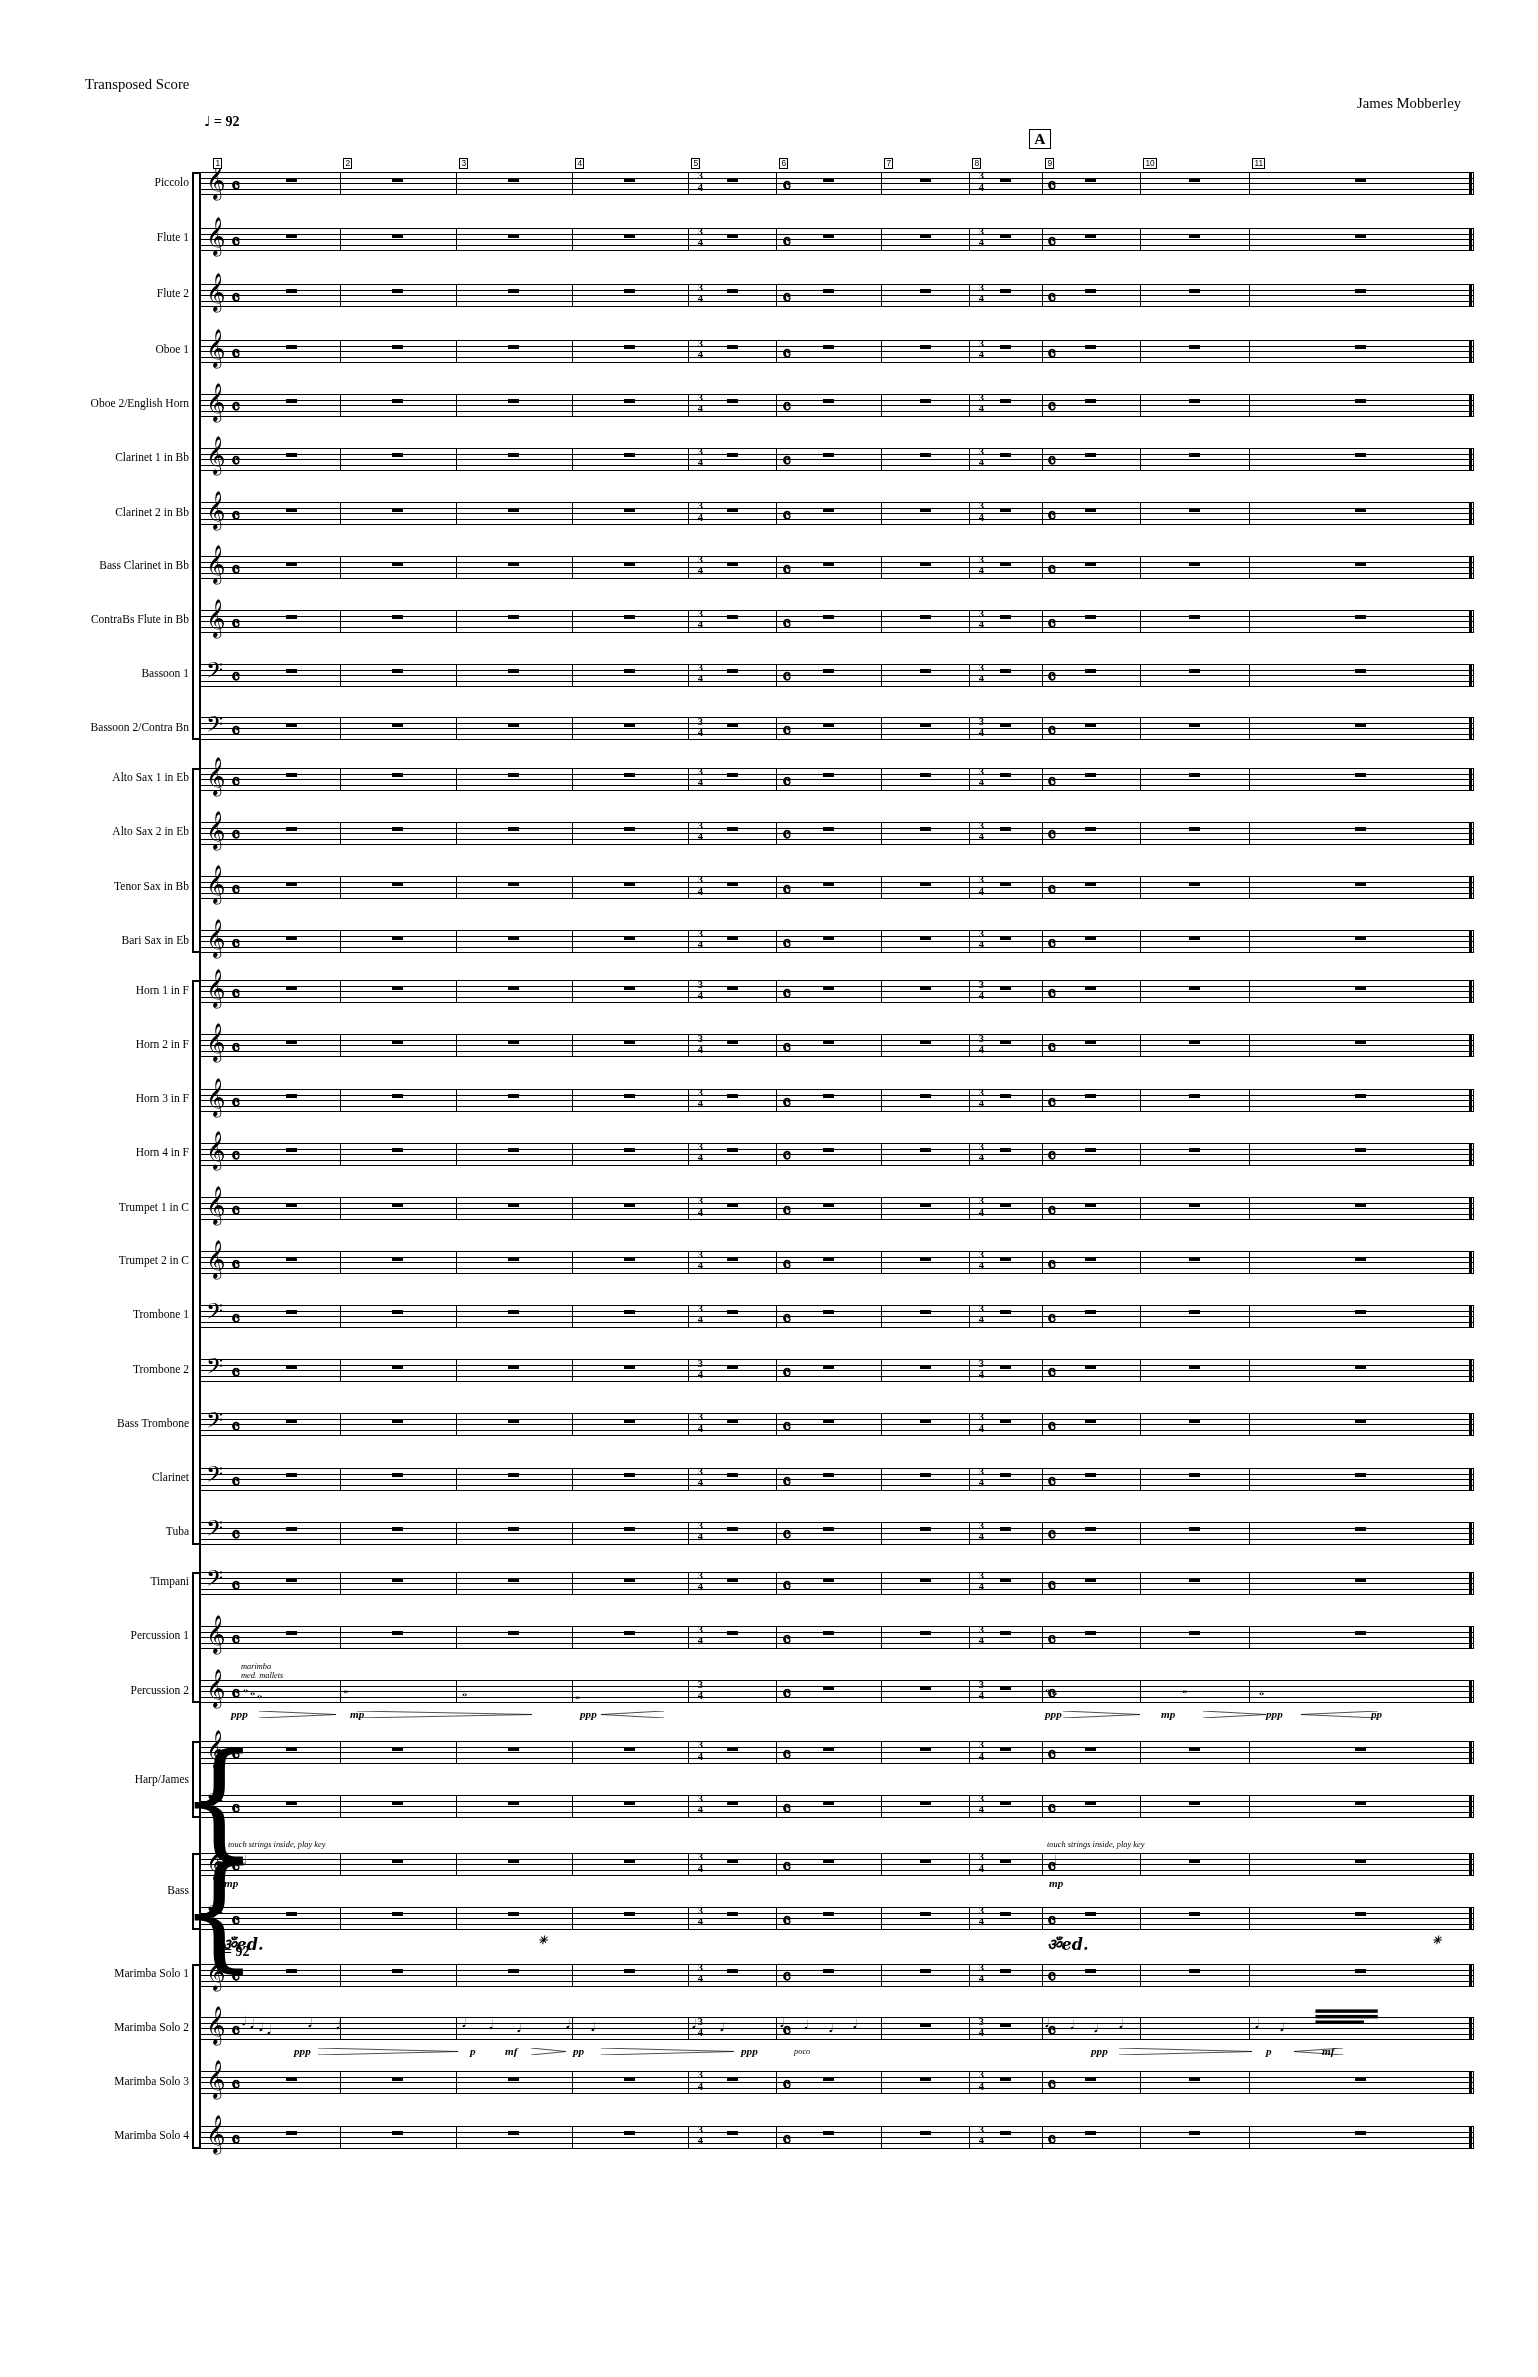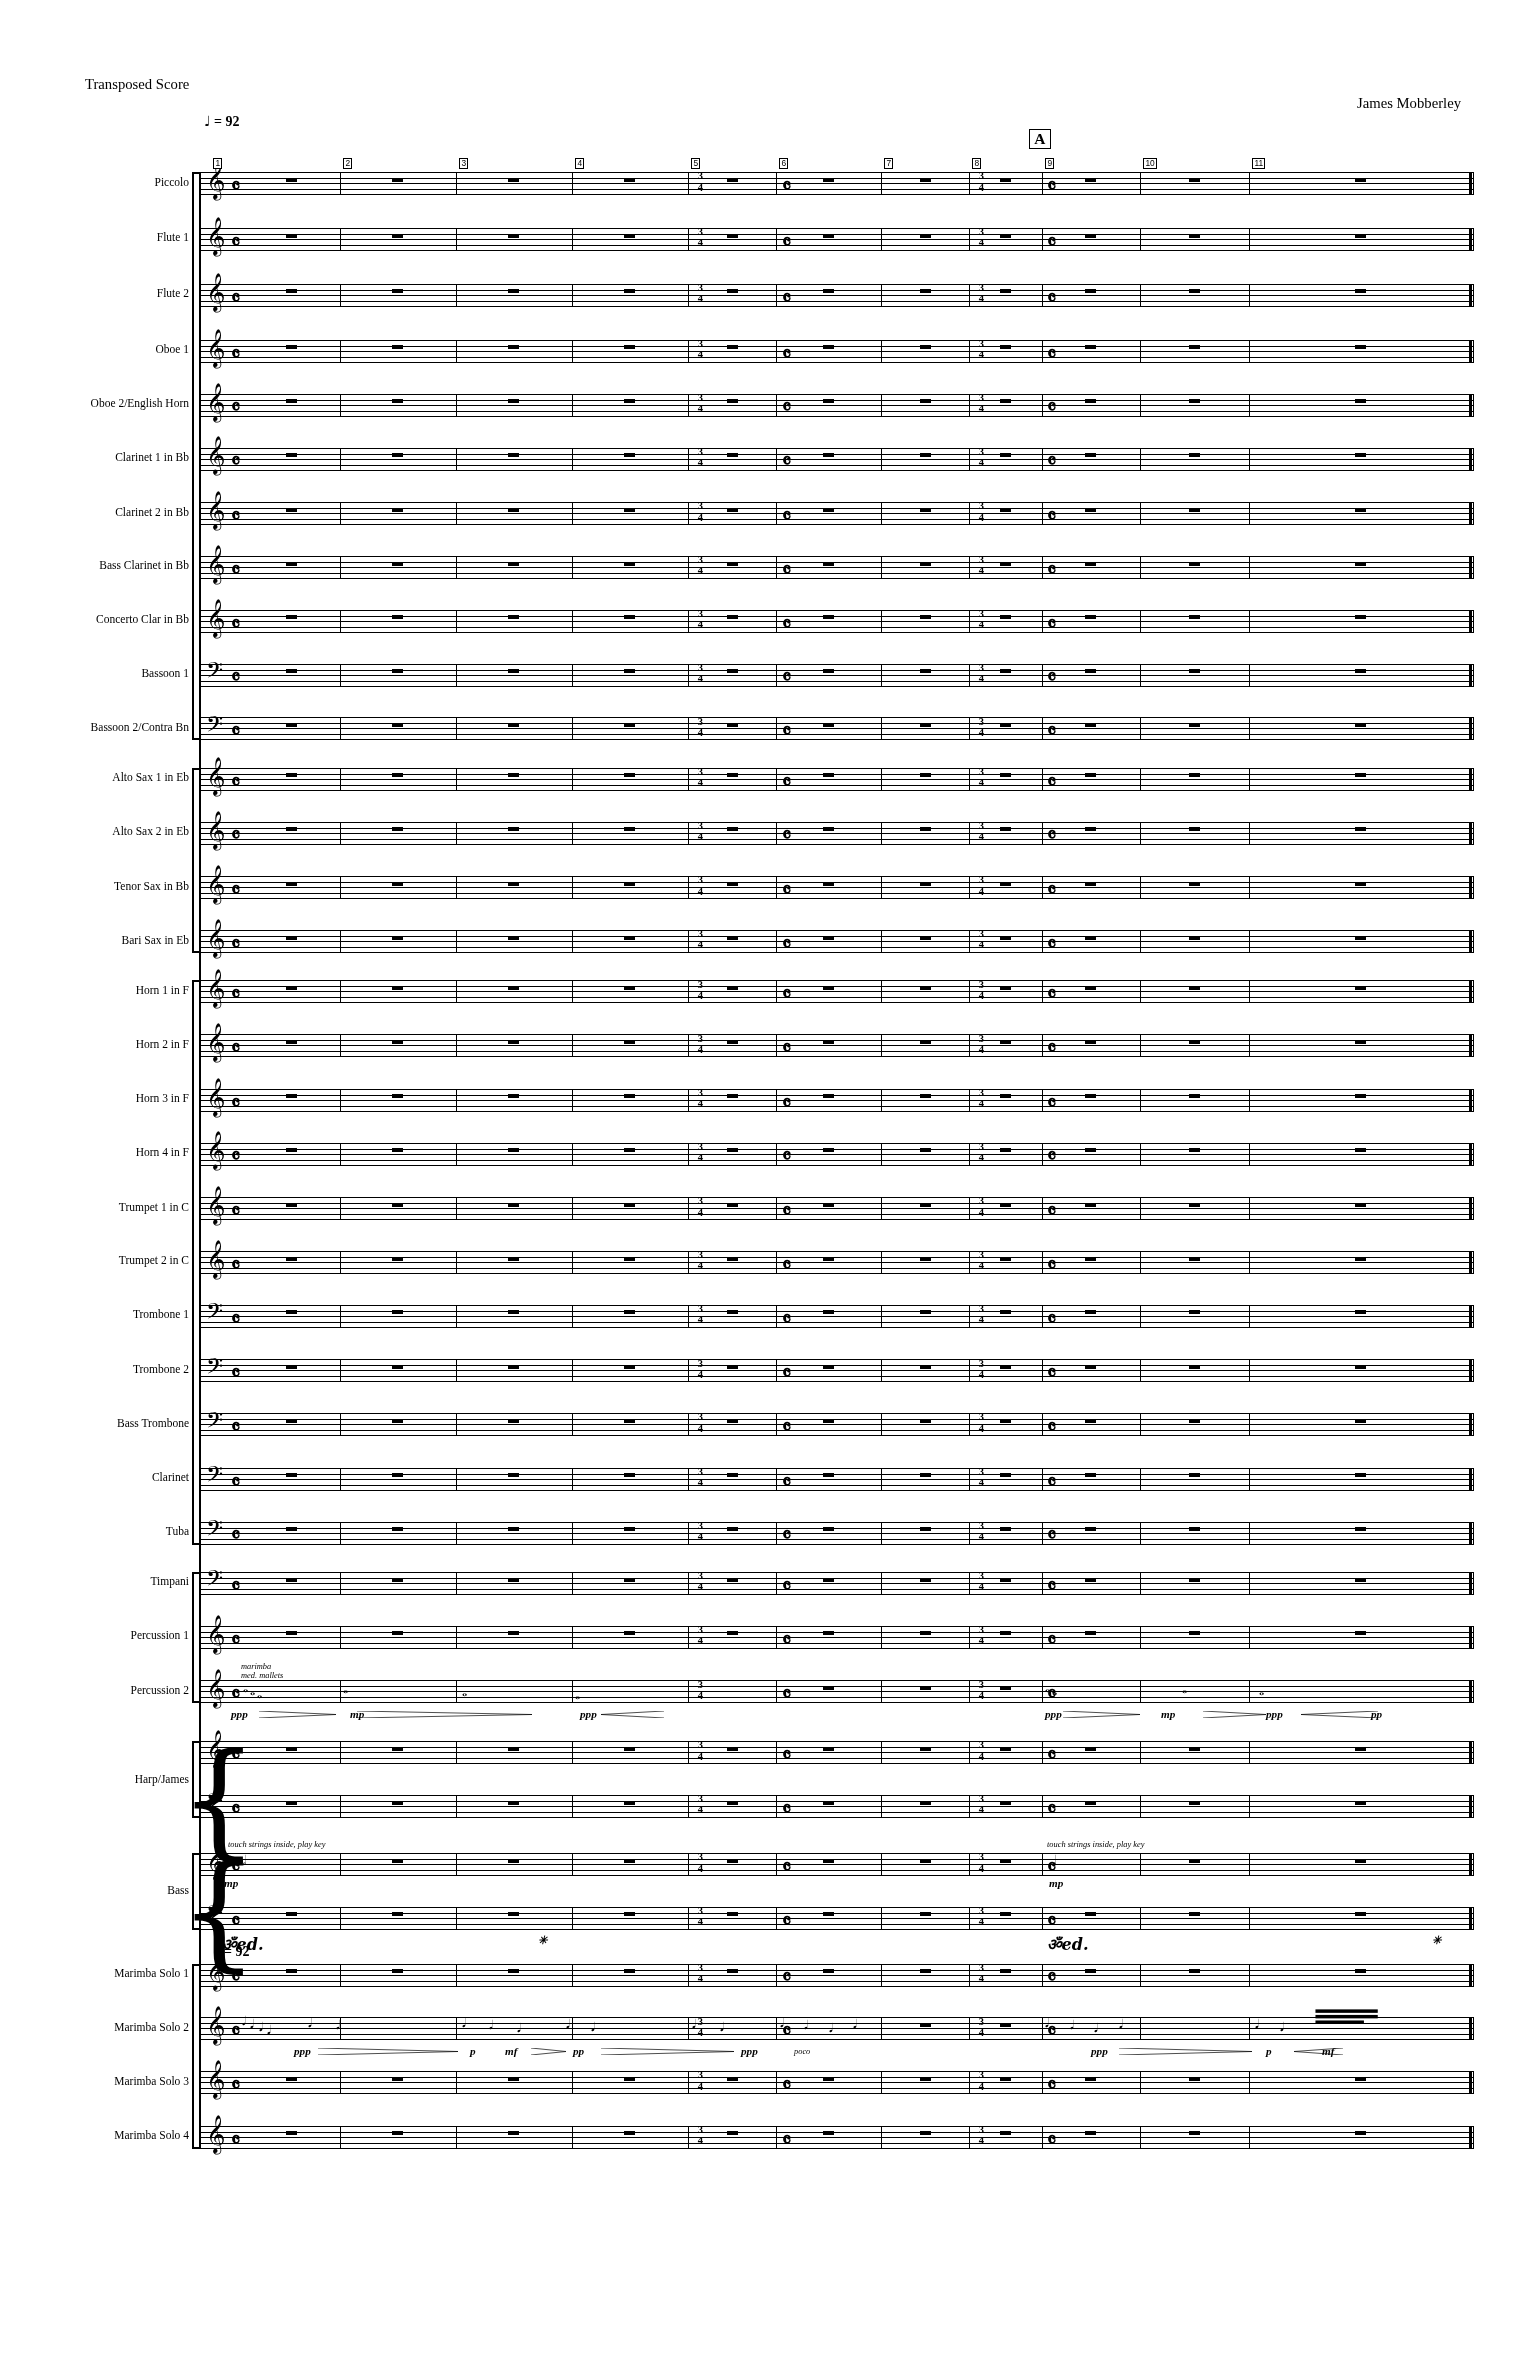--- a/index.html
+++ b/index.html
@@ -542,21 +542,21 @@
     <div class="rest" style="left:1085px; top:562px;"></div>
     <div class="rest" style="left:1189px; top:562px;"></div>
     <div class="rest" style="left:1355px; top:562px;"></div>
     <div class="staff" style="top: 610px;">
       <div class="ln l0"></div>
       <div class="ln l1"></div>
       <div class="ln l2"></div>
       <div class="ln l3"></div>
       <div class="ln l4"></div>
     </div>
-    <div class="iname" style="top:613px;">Concerto Clar in Bb</div>
+    <div class="iname" style="top:613px;">ContraBs Flute in Bb</div>
     <div class="clef clef-g" style="left:206px; top:601px;">𝄞</div>
     <div class="timesig" style="left:231px; top:613px;">𝄴</div>
     <div class="ts-frac" style="left:694px; top:609px; width:12.6px;">3</div>
     <div class="ts-frac" style="left:694px; top:620px; width:12.6px;">4</div>
     <div class="timesig" style="left:782px; top:613px;">𝄴</div>
     <div class="ts-frac" style="left:975px; top:609px; width:12.6px;">3</div>
     <div class="ts-frac" style="left:975px; top:620px; width:12.6px;">4</div>
     <div class="timesig" style="left:1047px; top:613px;">𝄴</div>
     <div class="bar" style="left:340px; top:610px; height:23px;"></div>
     <div class="bar" style="left:456px; top:610px; height:23px;"></div>

